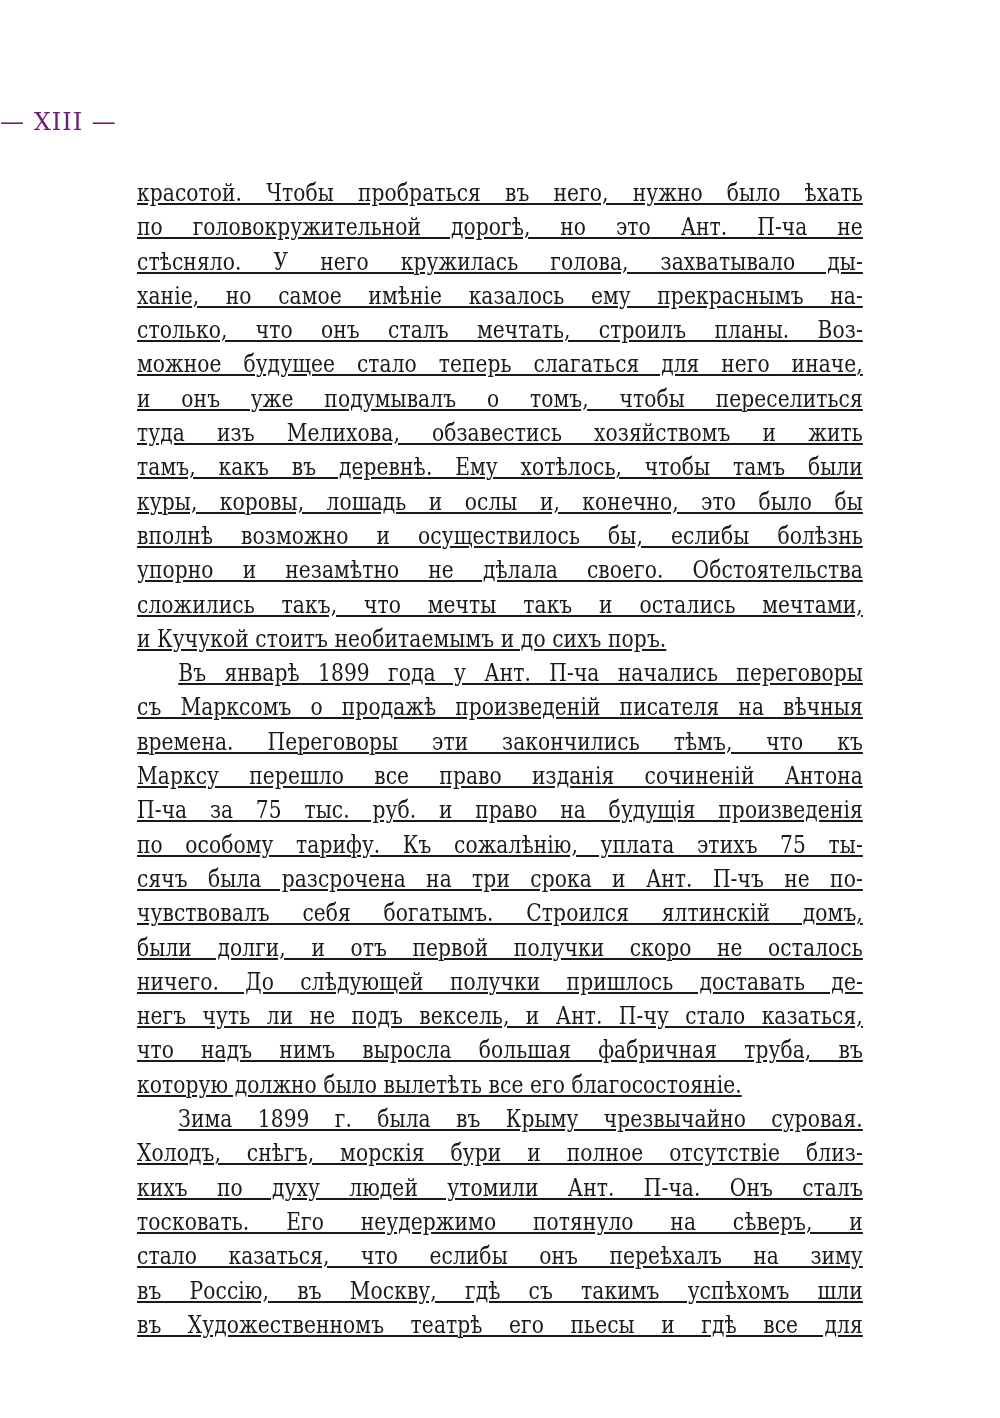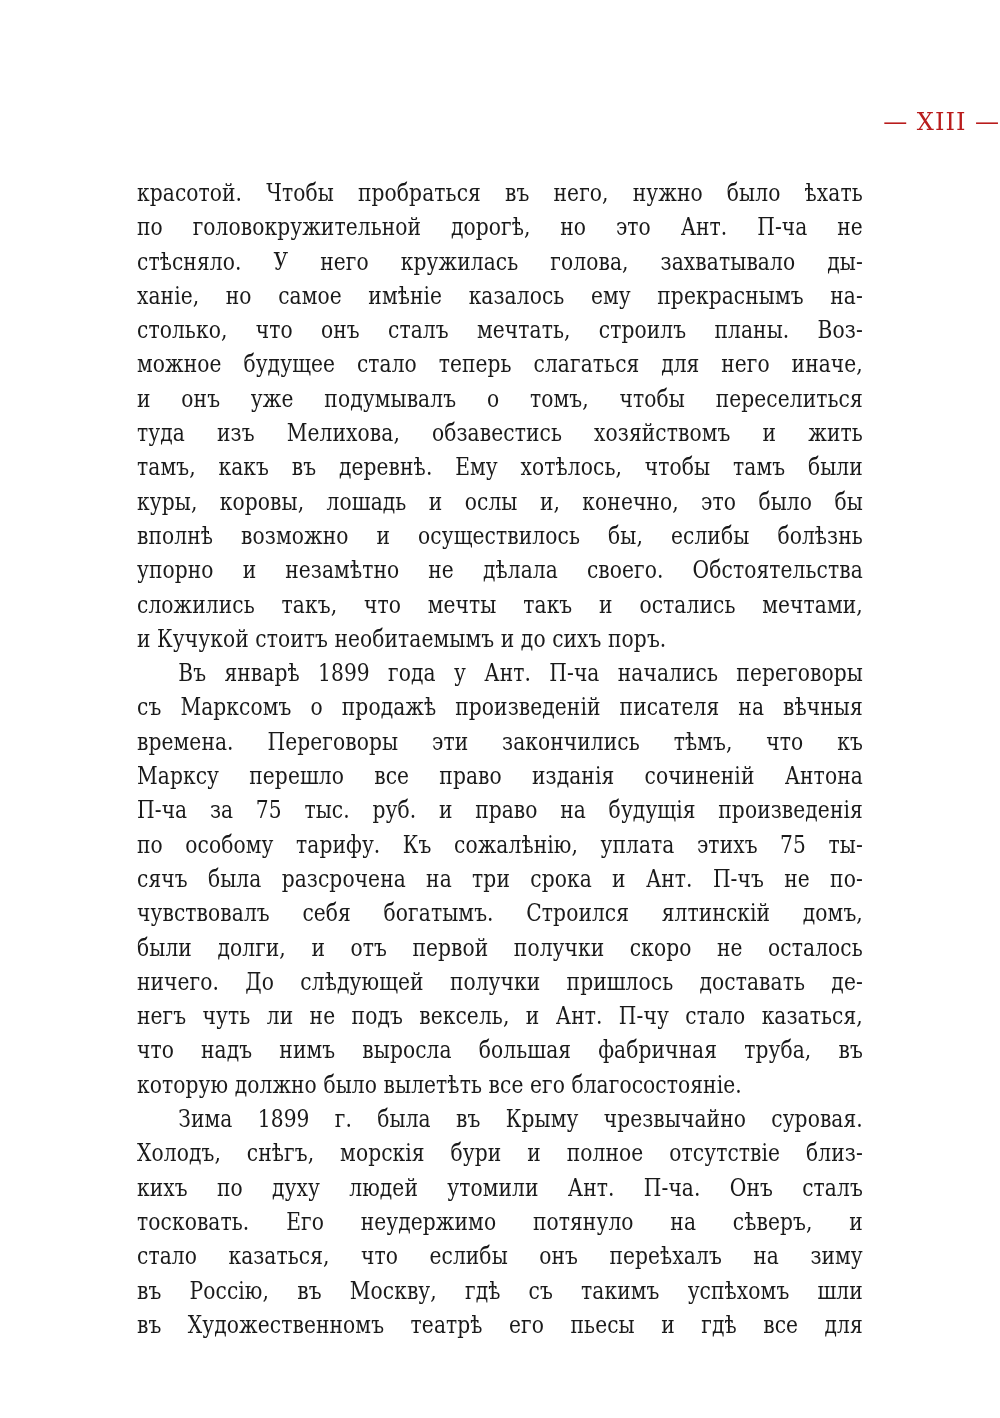--- a/index.html
+++ b/index.html
@@ -13,30 +13,31 @@
     position: relative;
     overflow: hidden;
     font-family: "DejaVu Serif", "Liberation Serif", serif;
     color: #1a1a1a;
   }
   .page-header {
     position: absolute;
     top: 108px;
     left: 0;
     width: 1000px;
-    text-align: right;
+    text-align: left;
     font-size: 24px;
     letter-spacing: 1px;
-    color: #b91c1c;
+    color: #701a75;
   }
   .page-body {
     position: absolute;
     top: 176px;
     left: 137px;
     width: 726px;
+    text-decoration: underline;
   }
   .line {
     display: block;
     height: 34.3px;
     line-height: 34.3px;
     font-size: 23.5px;
     white-space: nowrap;
     text-align: justify;
     text-align-last: justify;
     letter-spacing: 0.1px;

